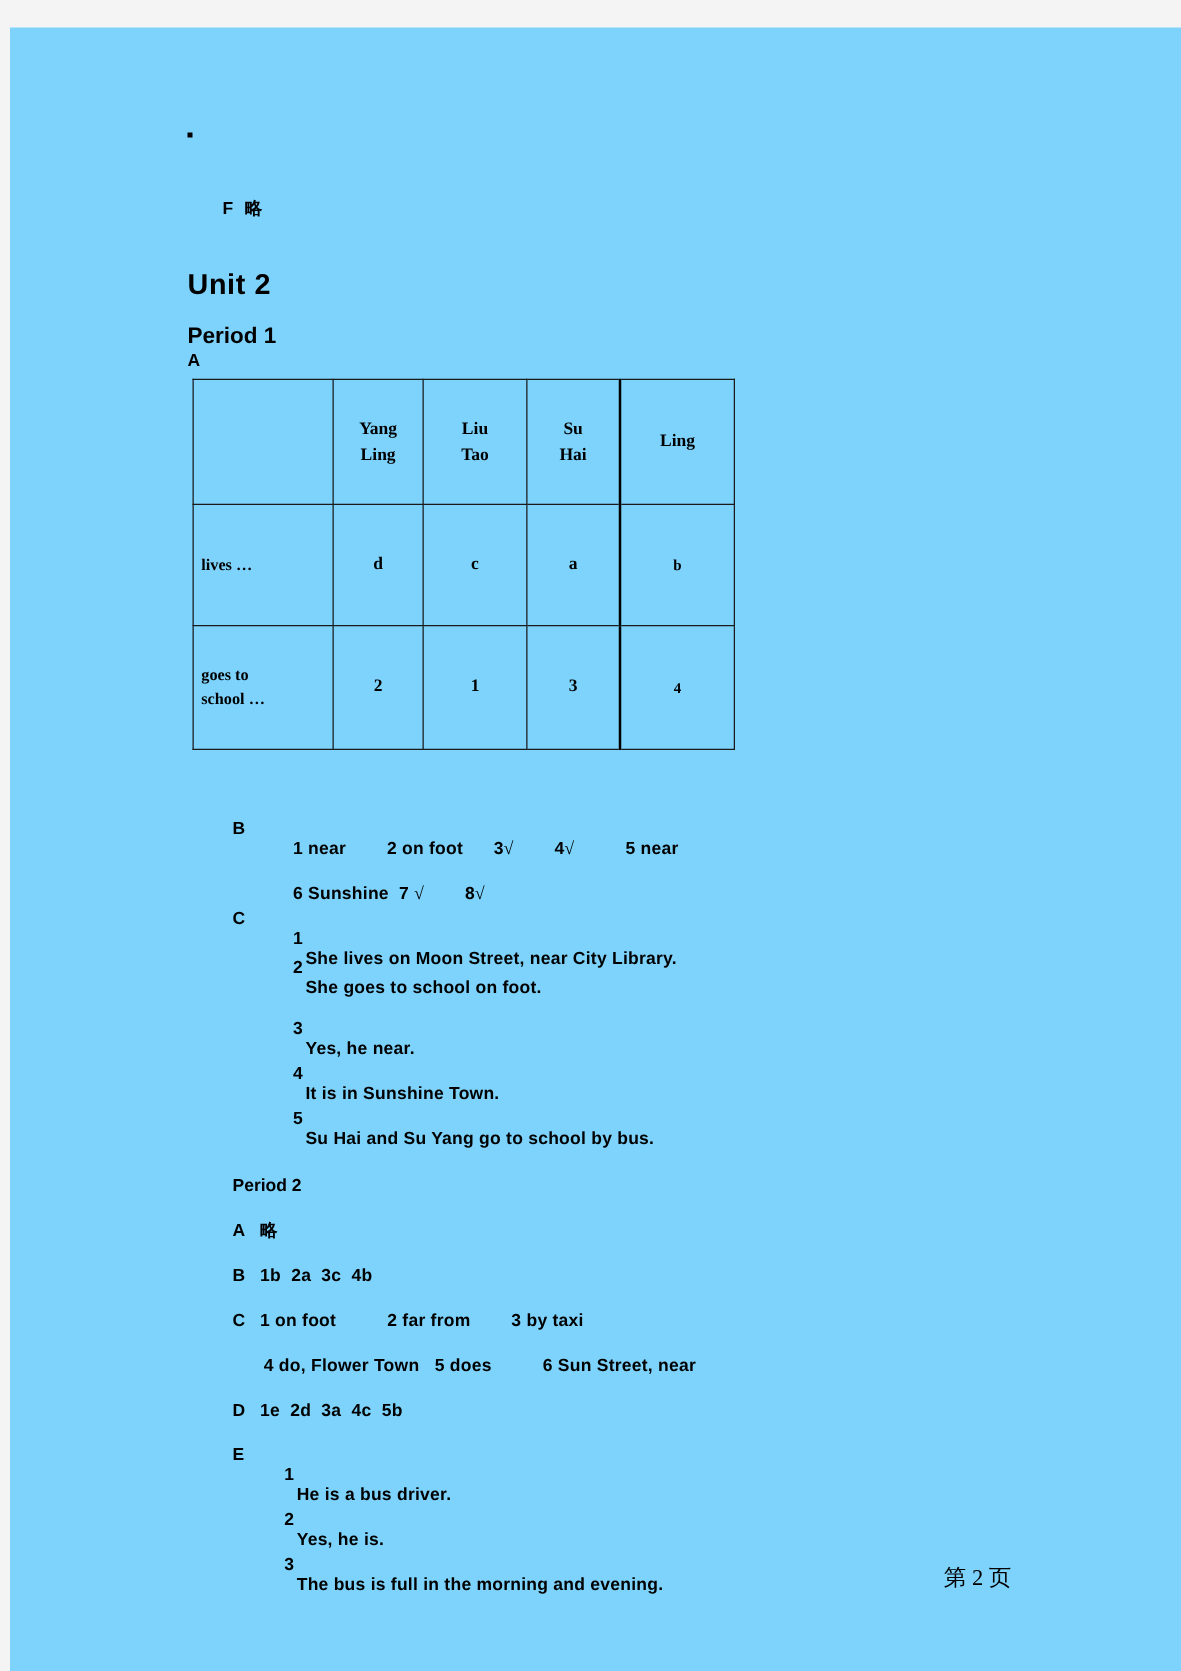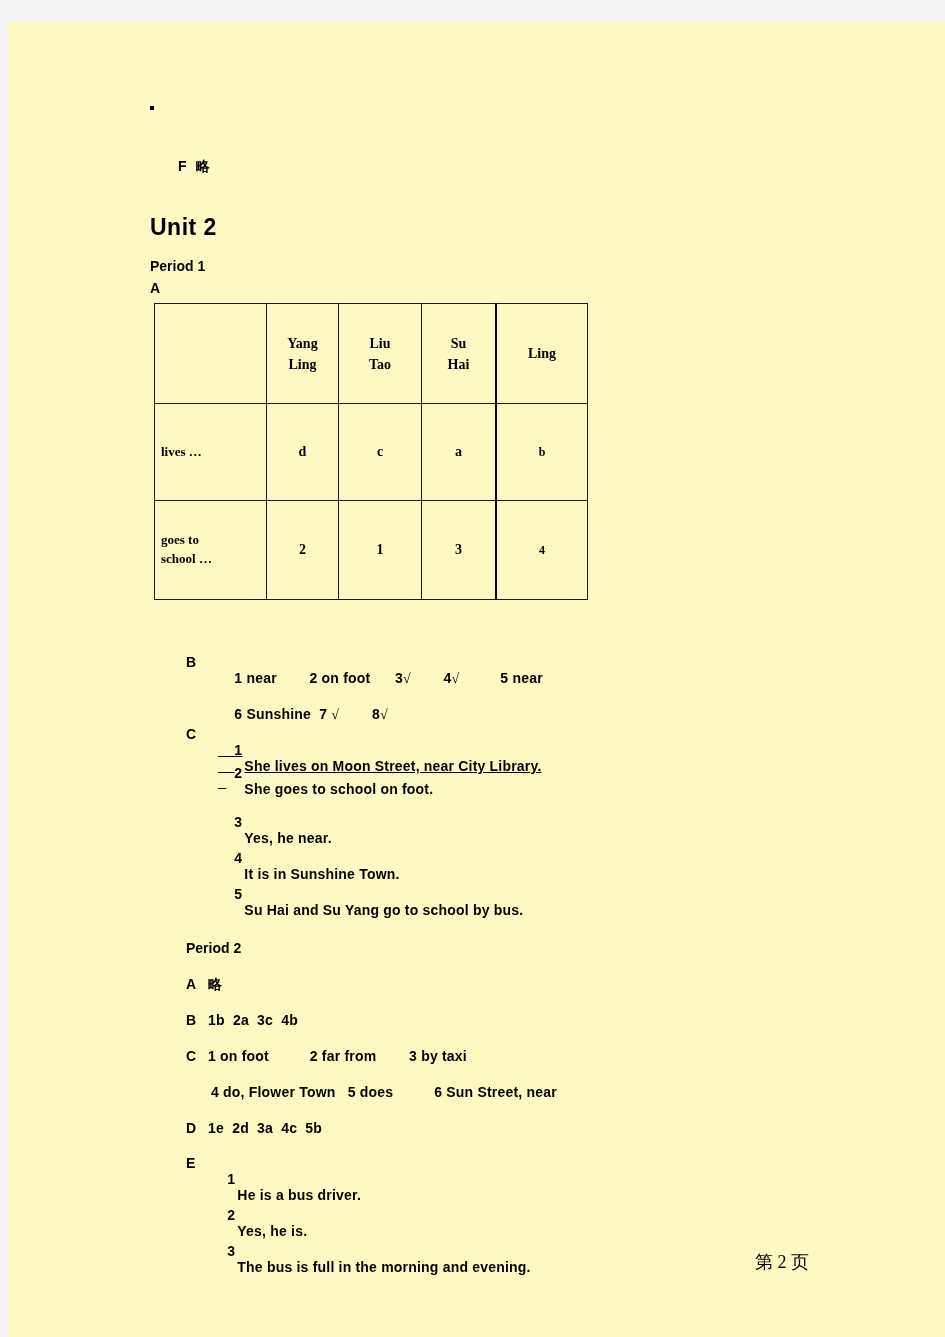--- a/index.html
+++ b/index.html
@@ -12,21 +12,21 @@
     background: #f4f4f4;
     font-family: "Liberation Sans", sans-serif;
     overflow: hidden;
   }
   #page {
     position: absolute;
     left: 8px;
     top: 22px;
     width: 937px;
     height: 1315px;
-    background: #fef9c3;
+    background: #7dd3fc;
   }
   .abs { position: absolute; }
 
   
   .sans-b {
     font-family: "Liberation Sans", sans-serif;
     font-weight: bold;
     color: #000000;
     white-space: pre;
   }
@@ -42,21 +42,21 @@
     font-size: 14px;
     letter-spacing: 0.5px;
   }
   #unit-title {
     left: 142px; top: 192px;
     font-size: 23px;
     letter-spacing: 0.5px;
   }
   #period1-label {
     left: 142px; top: 236px;
-    font-size: 14px;
+    font-size: 18px;
   }
   #sec-a-label {
     left: 142px; top: 258px;
     font-size: 14px;
   }
 
   
   #answer-table {
     left: 146px; top: 281px;
     border-collapse: collapse;
@@ -169,21 +169,21 @@
   <div class="abs ans" style="left:178px; top:632px;">B</div>
   <div class="abs ans" style="left:210px; top:632px;">
     <span>1 near        2 on foot      3</span><span class="tick">√</span><span>        4</span><span class="tick">√</span><span>          5 near</span>
   </div>
   <div class="abs ans" style="left:210px; top:668px;">
     <span>6 Sunshine  7 </span><span class="tick">√</span><span>        8</span><span class="tick">√</span>
   </div>
 
   <div class="abs ans" style="left:178px; top:704px;">C</div>
 
-  <div class="abs ans" style="left:210px; top:704px;text-decoration:underline;">
+  <div class="abs ans" style="left:210px; top:704px;">
     <span>1</span>
     <span style="display:inline-block;width:10px;"></span><span>She lives on Moon Street, near City Library.</span>
   </div>
   <div class="abs ans" style="left:210px; top:727px;">
     <span>2</span>
     <span style="display:inline-block;width:10px;"></span><span>She goes to school on foot.</span>
   </div>
   <div class="abs ans" style="left:210px; top:776px;">
     <span>3</span>
     <span style="display:inline-block;width:10px;"></span><span>Yes, he near.</span>

